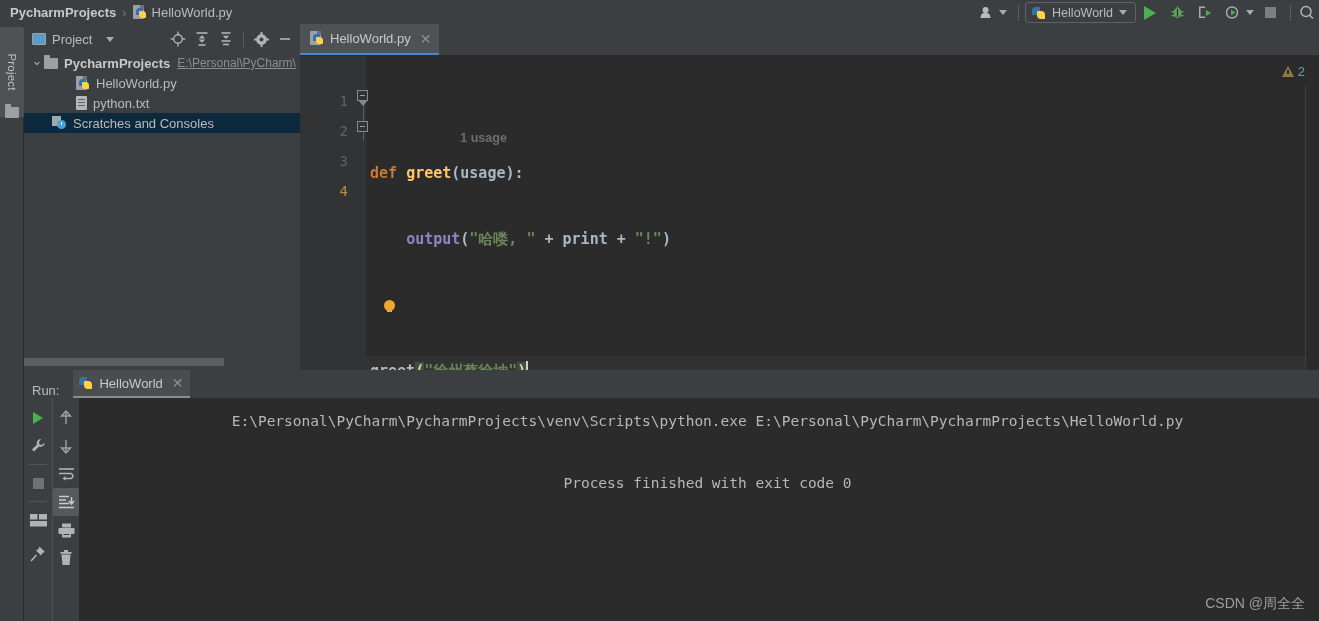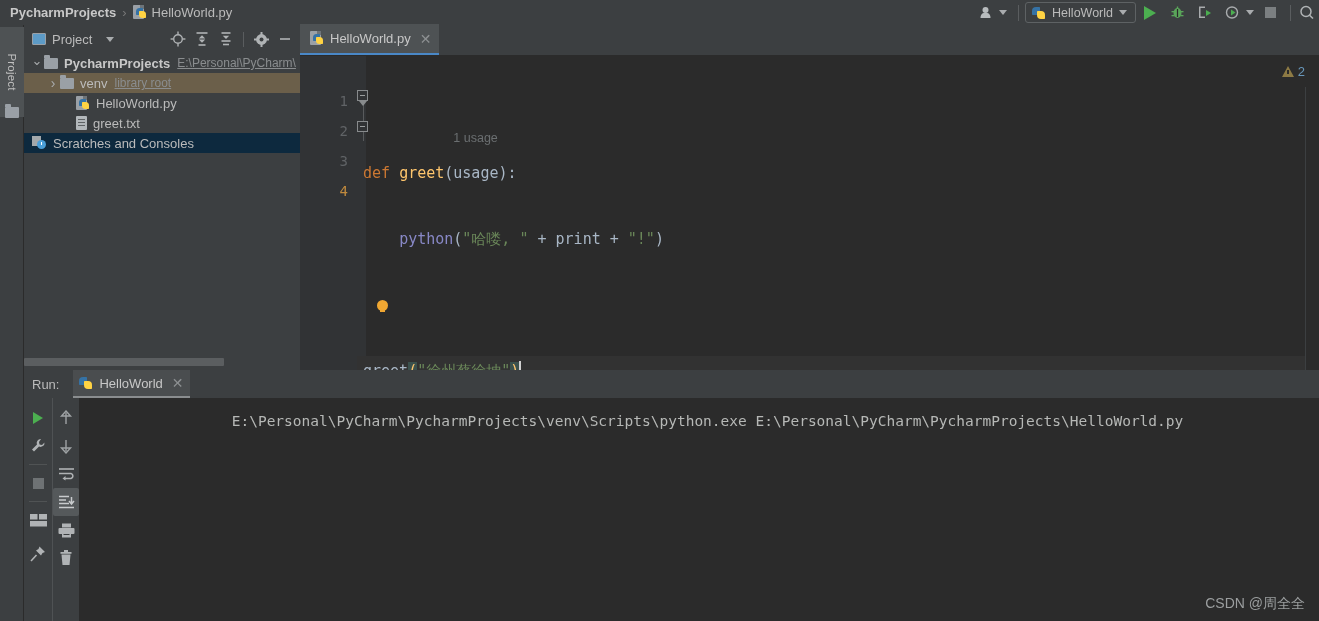--- a/index.html
+++ b/index.html
@@ -208,23 +208,23 @@
   .foldbox:after {
     content:''; position:absolute; left:2px; top:4px; width:5px; height:1px; background:#9b9e9f;
   }
   .foldbox.arrowdown:before {
     content:''; position:absolute; left:1px; top:10px;
     border-left: 4px solid transparent; border-right: 4px solid transparent;
     border-top: 5px solid #888b8d;
   }
 
   .code {
-    position: absolute; left: 57px; top: 0; right: 0; height: 314px;
+    position: absolute; left: 64px; top: 0; right: 0; height: 314px;
     font-family: "DejaVu Sans Mono", monospace; font-size: 15px;
-    color: #a9b7c6; white-space: pre;
+    color: #a9b7c6; white-space: pre; font-weight: bold;
   }
   .cline { height: 30px; line-height: 30px; padding-left: 6px; }
   .cline.hl { background: #323232; }
   .usage { color: #6b6f71; font-size: 12.5px; font-family: "Liberation Sans", sans-serif; }
   .kw { color: #cc7832; }
   .fn { color: #ffc66d; }
   .bi { color: #8888c6; }
   .str { color: #6a8759; }
 
   .bulb {
@@ -263,21 +263,21 @@
     position: absolute; right: 0; top: 31px; width: 14px; height: 314px;
     background: #2b2b2b; border-left: 1px solid #3c3f41;
   }
 
   
   .runpanel {
     position: absolute; left: 24px; top: 370px; width: 1295px; height: 251px;
     background: #3c3f41;
   }
   .run-header {
-    height: 28px; display: flex; align-items: center; padding-left: 8px;
+    height: 28px; display: flex; align-items: flex-end; padding-left: 8px;
     background: #3c3f41; gap: 0px;
   }
   .run-label { font-size: 13px; color: #bbbbbb; margin-right: 14px; }
   .run-tab {
     height: 28px; display: flex; align-items: center; gap: 6px;
     padding: 0 6px; background: #4a4d4f; border-bottom: 2px solid #8a8d8f;
     color: #c8c8c8; font-size: 13px;
   }
   .run-body { position: absolute; left: 0; top: 28px; width: 1295px; height: 263px; text-align: center; }
   .run-tools {
@@ -446,44 +446,38 @@
 
     <div class="tree">
 
       <div class="trow" style="padding-left:6px">
         <span class="arrow down"></span>
         <span class="folder"></span>
         <span class="lbl-bold">PycharmProjects</span>
         <span class="lbl-dim">E:\Personal\PyCharm\</span>
       </div>
 
-      <div class="trow sel-venv" style="padding-left:22px">
-        <span class="arrow right"></span>
-        <span class="folder"></span>
-        <span>venv</span>
-        <span class="lbl-dim">library root</span>
-      </div>
 
       <div class="trow" style="padding-left:52px">
         <span class="pyicon" style="margin-right:6px">
           <span class="doc"></span>
             <span class="fold"></span>
           <span class="pyblue"></span>
             <span class="pyyellow"></span>
         </span>
         <span>HelloWorld.py</span>
       </div>
 
       <div class="trow" style="padding-left:52px">
         <span class="txticon"></span>
-        <span>greet.txt</span>
-      </div>
-
-
-      <div class="trow sel-scratch" style="padding-left:8px">
+        <span>python.txt</span>
+      </div>
+
+
+      <div class="trow sel-scratch" style="padding-left:28px">
         <span class="scratchicon">
           <span class="sq"></span>
             <span class="cl"></span>
         </span>
         <span>Scratches and Consoles</span>
       </div>
     </div>
 
     <div class="tree-scroll">
       <div class="thumb"></div>
@@ -518,21 +512,21 @@
           <div class="foldbox arrowdown" style="top:34px"></div>
           <div class="foldbox" style="top:65px"></div>
         </div>
       </div>
 
       <div class="code">
         <div class="cline">
           <span class="usage">1 usage</span>
         </div>
         <div class="cline"><span class="kw">def</span> <span class="fn">greet</span><span>(usage):</span></div>
-        <div class="cline">    <span class="bi">python</span><span>(</span><span class="str">"哈喽, "</span><span> + </span><span>print</span><span> + </span><span class="str">"!"</span><span>)</span></div>
+        <div class="cline">    <span class="bi">output</span><span>(</span><span class="str">"哈喽, "</span><span> + </span><span>print</span><span> + </span><span class="str">"!"</span><span>)</span></div>
         <div class="cline"><span class="bulb"></span></div>
         <div class="cline hl"><span class="call-link">greet</span><span class="paren-hl">(</span><span class="str squig">"徐州蔡徐坤"</span><span class="paren-hl">)</span><span class="caret"></span></div>
       </div>
 
       <div class="warnbox">
         <span class="warn-tri"></span>
         <span>2</span>
       </div>
 
       <div class="editor-right-strip"></div>
@@ -625,18 +619,19 @@
             <rect x="1.5" y="2" width="11" height="1.8" fill="#b0b3b5"></rect>
             <rect x="5" y="0" width="4" height="2" fill="#b0b3b5"></rect>
             <path d="M2.5 4.5 L11.5 4.5 L10.5 15 L3.5 15 Z" fill="#b0b3b5"></path>
           </svg>
         </div>
       </div>
 
       <div class="console">
         <div class="cl-row">E:\Personal\PyCharm\PycharmProjects\venv\Scripts\python.exe E:\Personal\PyCharm\PycharmProjects\HelloWorld.py</div>
         <div class="cl-row">&nbsp;</div>
+        <div class="cl-row">Process finished with exit code 0</div>
         <div class="watermark">CSDN @周全全</div>
       </div>
     </div>
   </div>
 
 </div>
 
 </body></html>

